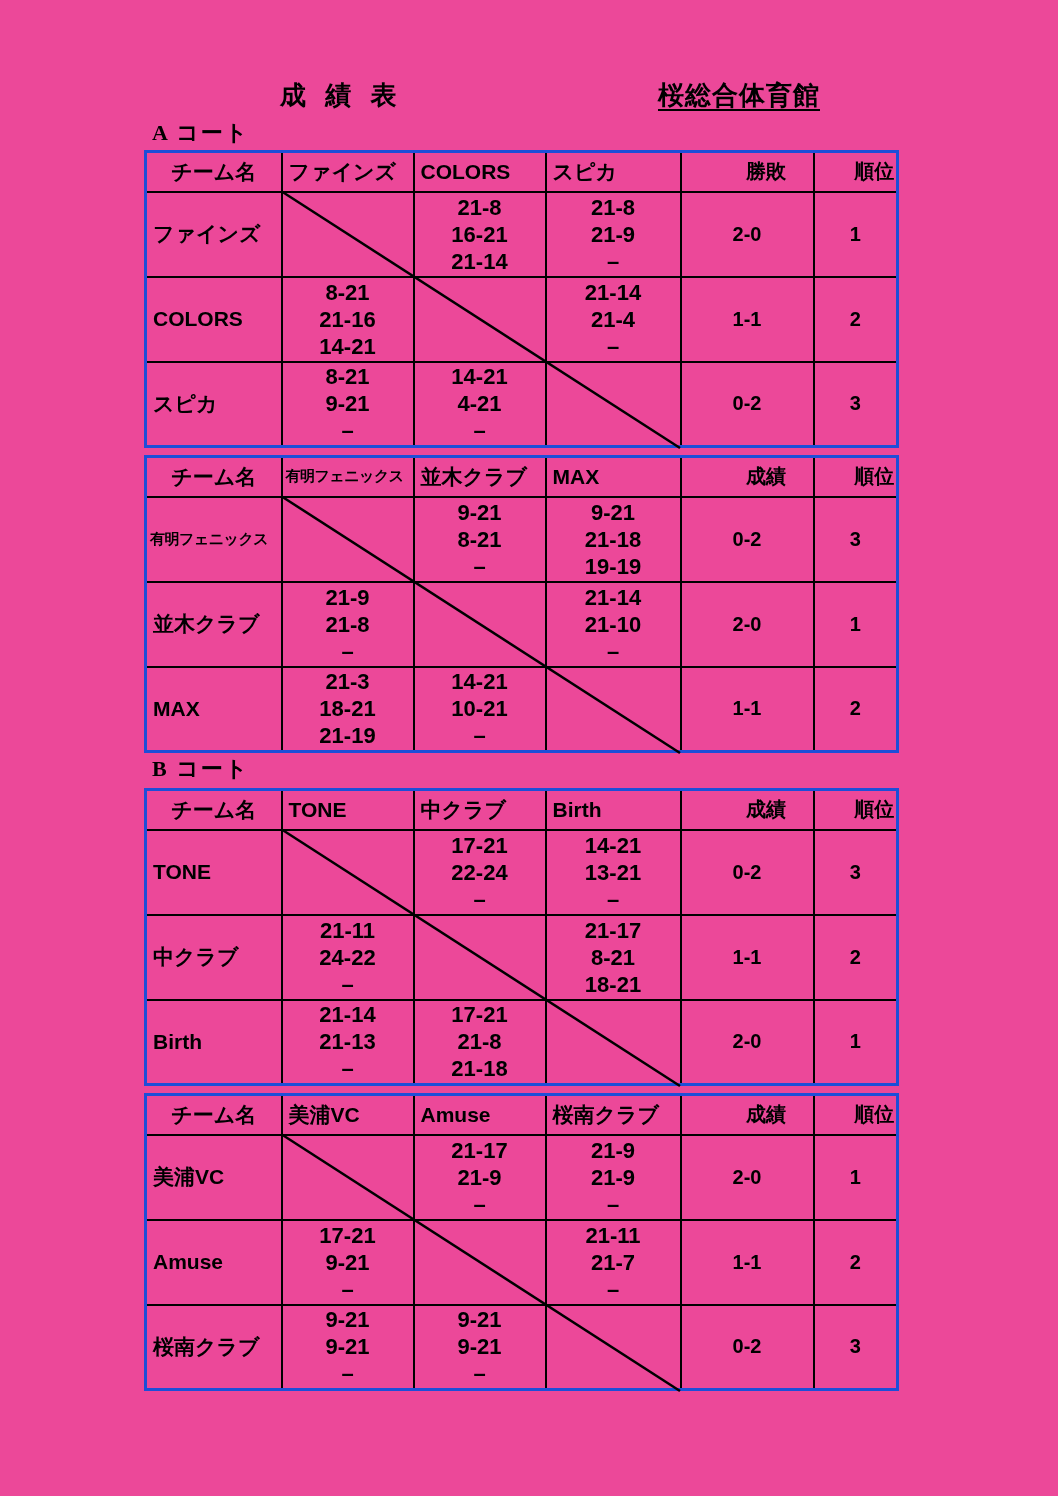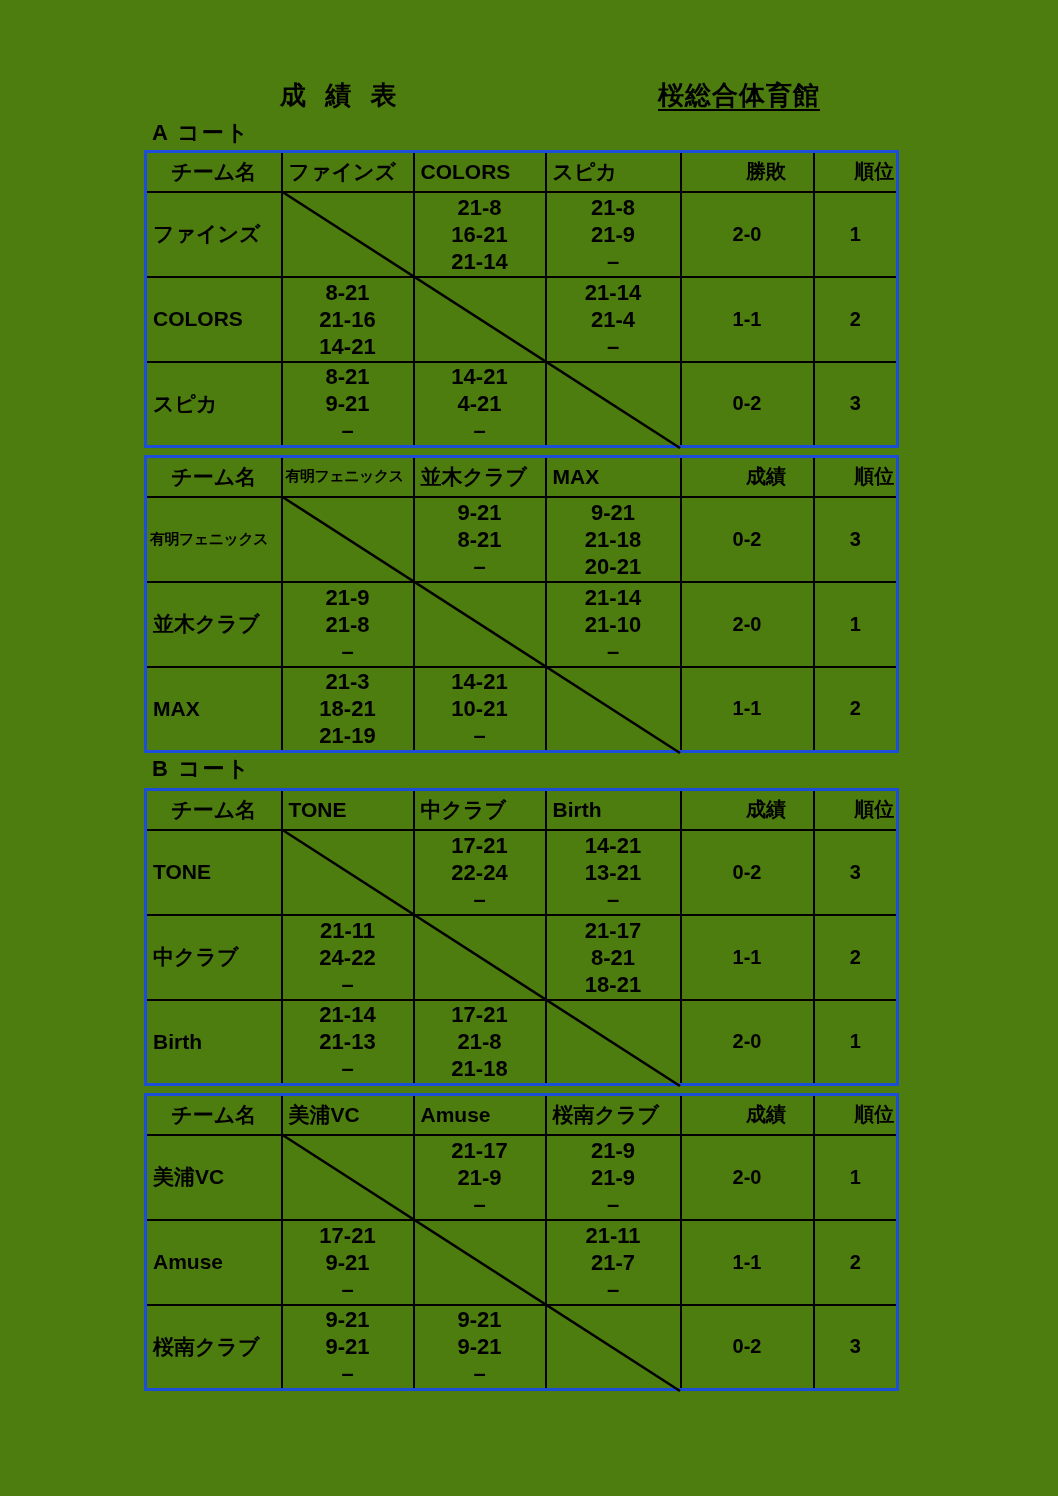--- a/index.html
+++ b/index.html
@@ -1,41 +1,41 @@
 <!DOCTYPE html>
 <html><head>
 <meta charset="utf-8">
 <style>
   html, body { margin: 0; padding: 0; background: #e8e8e8; }
   .page {
     position: relative;
     width: 1058px;
     height: 1496px;
     margin: 0 auto;
-    background: #4d7c0f;
+    background: #ec4899;
     color: #000000;
     font-family: "Liberation Sans", "DejaVu Sans", sans-serif;
     overflow: hidden;
   }
   .doc-title {
     position: absolute; left: 280px; top: 78px;
     font-size: 26px; font-weight: bold; letter-spacing: 6px;
     white-space: pre;
   }
   .venue-title {
     position: absolute; left: 658px; top: 78px;
     font-size: 26px; font-weight: bold;
     text-decoration: underline;
     text-decoration-thickness: 2px;
     text-underline-offset: 5px;
     letter-spacing: 1px;
   }
   .court-label {
     position: absolute; left: 152px;
-    font-size: 22px; font-weight: bold; letter-spacing: 2px;
+    font-size: 22px; font-weight: bold; letter-spacing: 2px; font-family: Liberation Serif, serif;
   }
   .tbl { position: absolute; left: 144px; }
 
   table.grid {
     border-collapse: collapse;
     table-layout: fixed;
     width: 752px;
     border: 3px solid #1d4ed8;
   }
   .grid th, .grid td {
@@ -168,21 +168,21 @@
             <td class="team small">有明フェニックス</td>
             <td class="score"></td>
             <td class="score">
               <div class="score-line">9-21</div>
               <div class="score-line">8-21</div>
               <div class="score-line">–</div>
             </td>
             <td class="score">
               <div class="score-line">9-21</div>
               <div class="score-line">21-18</div>
-              <div class="score-line">20-21</div>
+              <div class="score-line">19-19</div>
             </td>
             <td class="rec">0-2</td>
             <td class="rank">3</td>
           </tr>
           <tr>
             <td class="team">並木クラブ</td>
             <td class="score">
               <div class="score-line">21-9</div>
               <div class="score-line">21-8</div>
               <div class="score-line">–</div>

